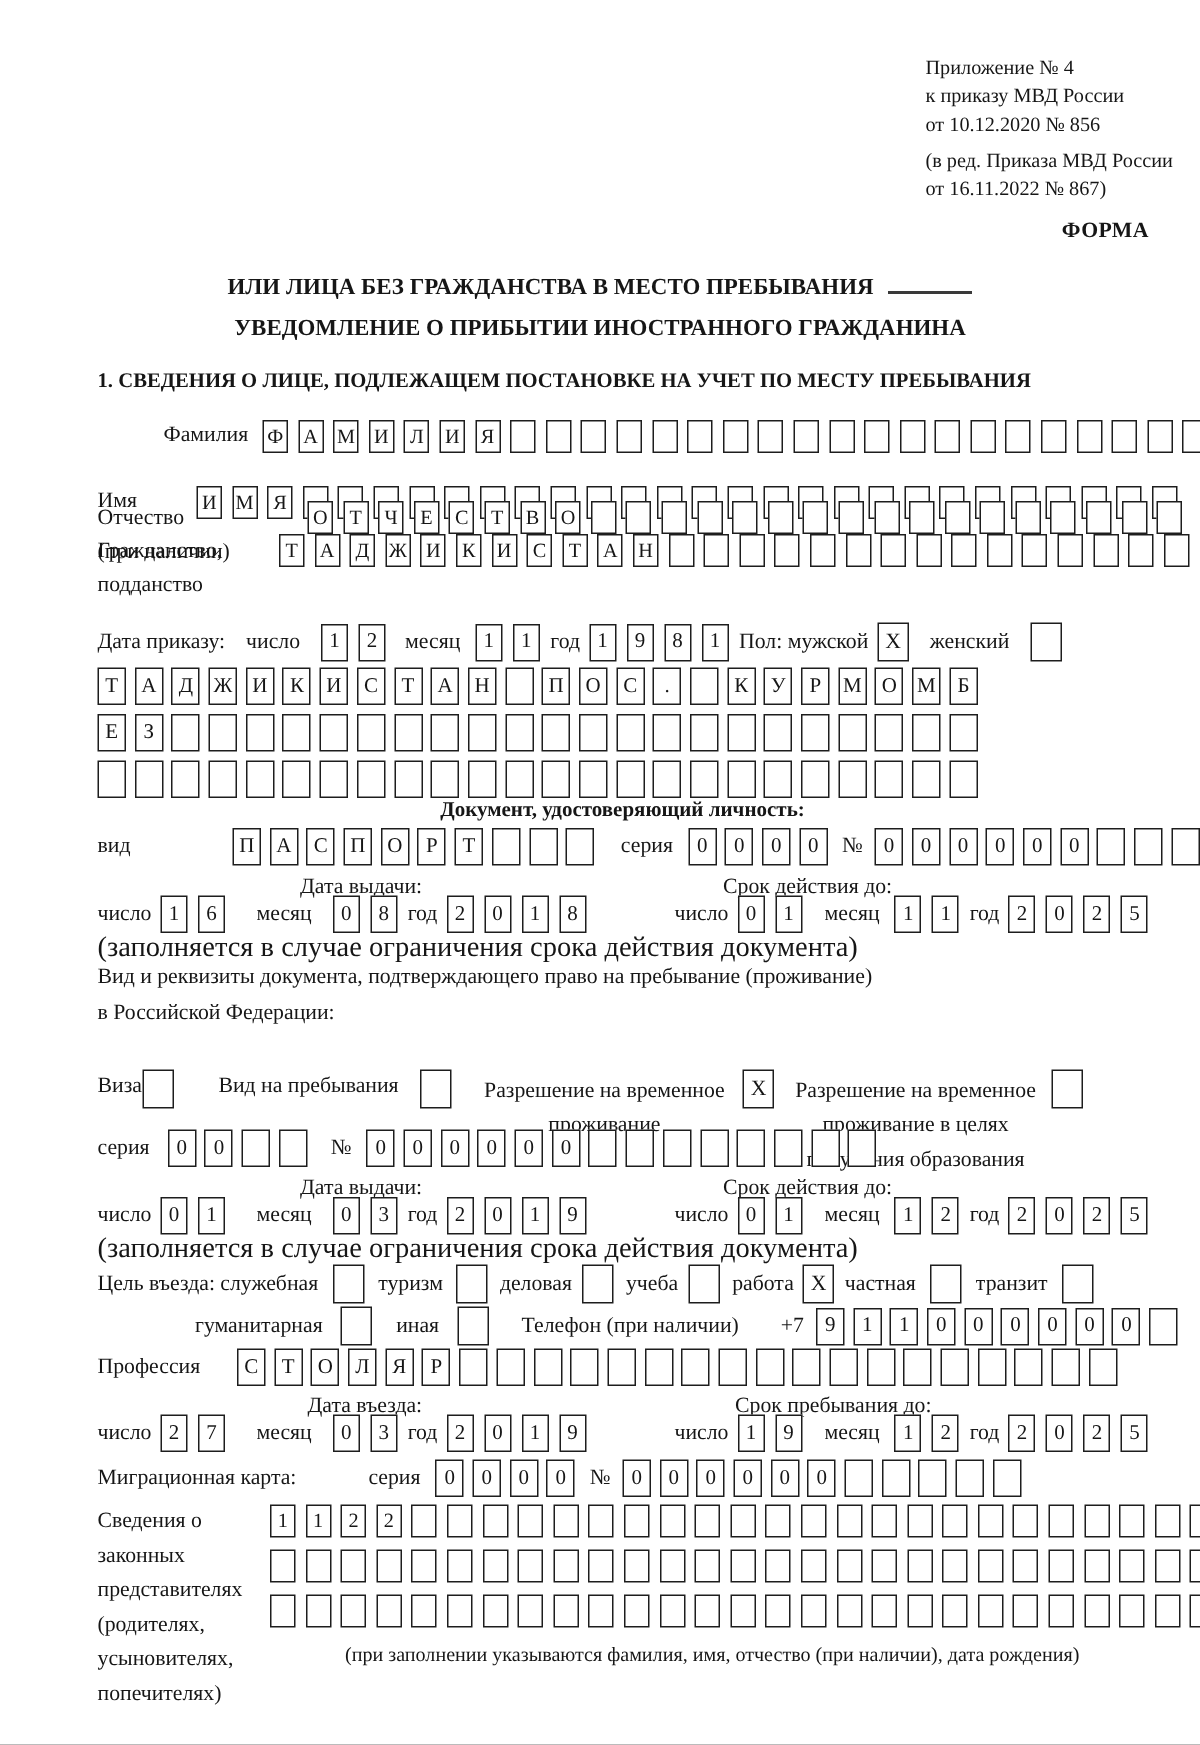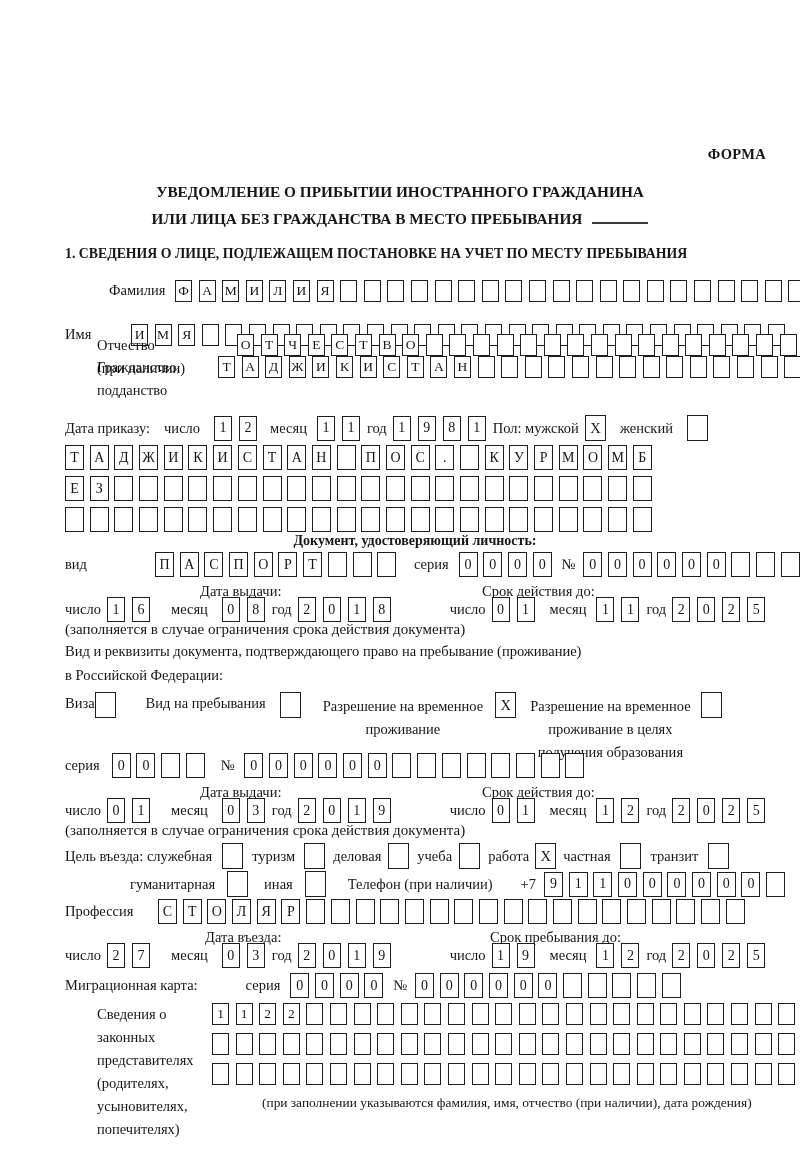--- a/index.html
+++ b/index.html
@@ -10,49 +10,58 @@
   }
   .appendix{position:absolute;left:617px;top:36px;font-size:13.5px;line-height:1.4;}
   .appendix .ed{margin-top:5px;}
   .forma{position:absolute;right:34px;top:146px;font-weight:bold;font-size:14.5px;letter-spacing:.3px;}
   .title{position:absolute;left:0;top:179px;width:100%;text-align:center;font-weight:bold;font-size:15.3px;line-height:1.75;}
   .title-blank{display:inline-block;width:56px;border-bottom:2px solid #3a3a3a;margin-left:10px;height:14px;vertical-align:baseline;}
   .form-body{position:absolute;left:65px;top:0;right:0;bottom:0;font-size:14.5px;}
   .r{position:absolute;left:0;display:flex;align-items:flex-start;white-space:nowrap;}
   .sec-heading{position:absolute;left:0;top:246px;font-weight:bold;font-size:13.8px;}
   .doc-heading{position:absolute;left:0;top:533px;width:700px;text-align:center;font-weight:bold;font-size:14px;}
-  .lblcol{line-height:23px;margin-left:32px;}
+  .lblcol{line-height:23px;}
   .cells{display:flex;}
   .cell{
     box-sizing:border-box;border:1.6px solid #1d1d1d;background:#fff;
     display:flex;align-items:center;justify-content:center;flex:none;
   }
   .sz-s .cell{width:17px;height:22px;margin-right:6.6px;font-size:13.5px;}
   .sz-m .cell{width:19px;height:25px;margin-right:5.7px;font-size:14px;}
   .sz-d .cell{width:18px;height:25px;margin-right:7px;font-size:14px;}
   .cb{
     box-sizing:border-box;width:21px;height:26px;border:1.6px solid #1d1d1d;flex:none;
     display:inline-flex;align-items:center;justify-content:center;font-size:14.5px;
   }
-  .note{width:700px;text-align:right;font-size:15px;}
+  .note{width:700px;text-align:right;font-size:19px;}
   .opt{text-align:center;line-height:23px;}
   .caption{font-size:13.4px;}
   .dl{position:absolute;font-size:14.5px;}
 </style>
 </head>
 <body>
 
 <div class="page">
 
+  <div class="appendix">
+    <div>Приложение № 4</div>
+    <div>к приказу МВД России</div>
+    <div>от 10.12.2020 № 856</div>
+    <div class="ed">
+      <div>(в ред. Приказа МВД России</div>
+      <div>от 16.11.2022 № 867)</div>
+    </div>
+  </div>
 
   <div class="forma">ФОРМА</div>
 
   <div class="title">
+    <div><span>ИЛИ ЛИЦА БЕЗ ГРАЖДАНСТВА В МЕСТО ПРЕБЫВАНИЯ</span><span class="title-blank"></span></div>
     <div>УВЕДОМЛЕНИЕ О ПРИБЫТИИ ИНОСТРАННОГО ГРАЖДАНИНА</div>
-    <div><span>ИЛИ ЛИЦА БЕЗ ГРАЖДАНСТВА В МЕСТО ПРЕБЫВАНИЯ</span><span class="title-blank"></span></div>
   </div>
 
   <div class="form-body">
 
     <div class="sec-heading">1. СВЕДЕНИЯ О ЛИЦЕ, ПОДЛЕЖАЩЕМ ПОСТАНОВКЕ НА УЧЕТ ПО МЕСТУ ПРЕБЫВАНИЯ</div>
 
     <div class="r" style="top:280px;margin-left:44px;">
       <span style="width:66px;padding-top:2px;">Фамилия</span>
       <span class="cells sz-s">
           <span class="cell">Ф</span>
@@ -372,21 +381,21 @@
           <span class="cell">2</span>
           <span class="cell">5</span>
         </span>
     </div>
 
     <div class="r note" style="top:621px;">(заполняется в случае ограничения срока действия документа)</div>
 
     <div class="r" style="top:643px;">Вид и реквизиты документа, подтверждающего право на пребывание (проживание)</div>
     <div class="r" style="top:667px;">в Российской Федерации:</div>
 
-    <div class="r" style="top:692px;">
+    <div class="r" style="top:713px;">
       <span style="padding-top:3px;">Виза</span>
       <span class="cb"></span>
       <span style="margin-left:30px;padding-top:3px;">Вид на пребывания</span>
       <span class="cb" style="margin-left:14px;"></span>
       <span class="opt" style="margin-left:22px;padding-top:3px;">
         <span>Разрешение на временное</span><br>
         <span>проживание</span>
       </span>
       <span class="cb" style="margin-left:12px;">X</span>
       <span class="opt" style="margin-left:14px;padding-top:3px;">

